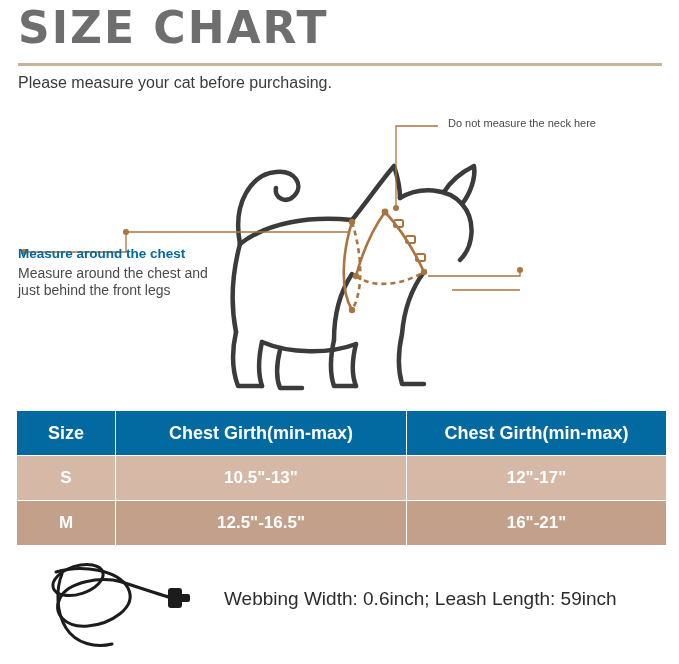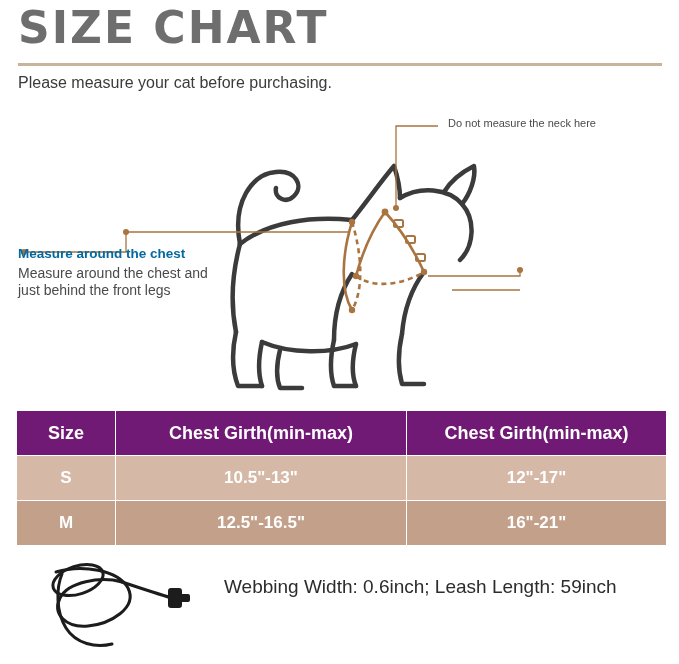--- a/index.html
+++ b/index.html
@@ -108,21 +108,21 @@
   .table td, .table th {
     border: 1px solid #ffffff;
     text-align: center;
     font-size: 17px;
     font-weight: bold;
     padding: 0;
     height: 44px;
     vertical-align: middle;
   }
   .table thead th {
-    background: #701a75;
+    background: #0369a1;
     color: #ffffff;
     font-size: 18px;
   }
   .table tbody tr.r1 td {
     background: #d5b9a6;
   }
   .table tbody tr.r2 td {
     background: #c3a08a;
   }
   .table tbody td.size-cell {
@@ -139,21 +139,21 @@
   .footer {
     position: absolute;
     left: 0;
     top: 548px;
     width: 679px;
     height: 116px;
   }
   .footer-text {
     position: absolute;
     left: 224px;
-    top: 28px;
+    top: 40px;
     font-size: 19px;
     color: #2c2c2c;
   }
   .leash-svg {
     position: absolute;
     left: 22px;
     top: 6px;
   }
 </style>
 </head>

